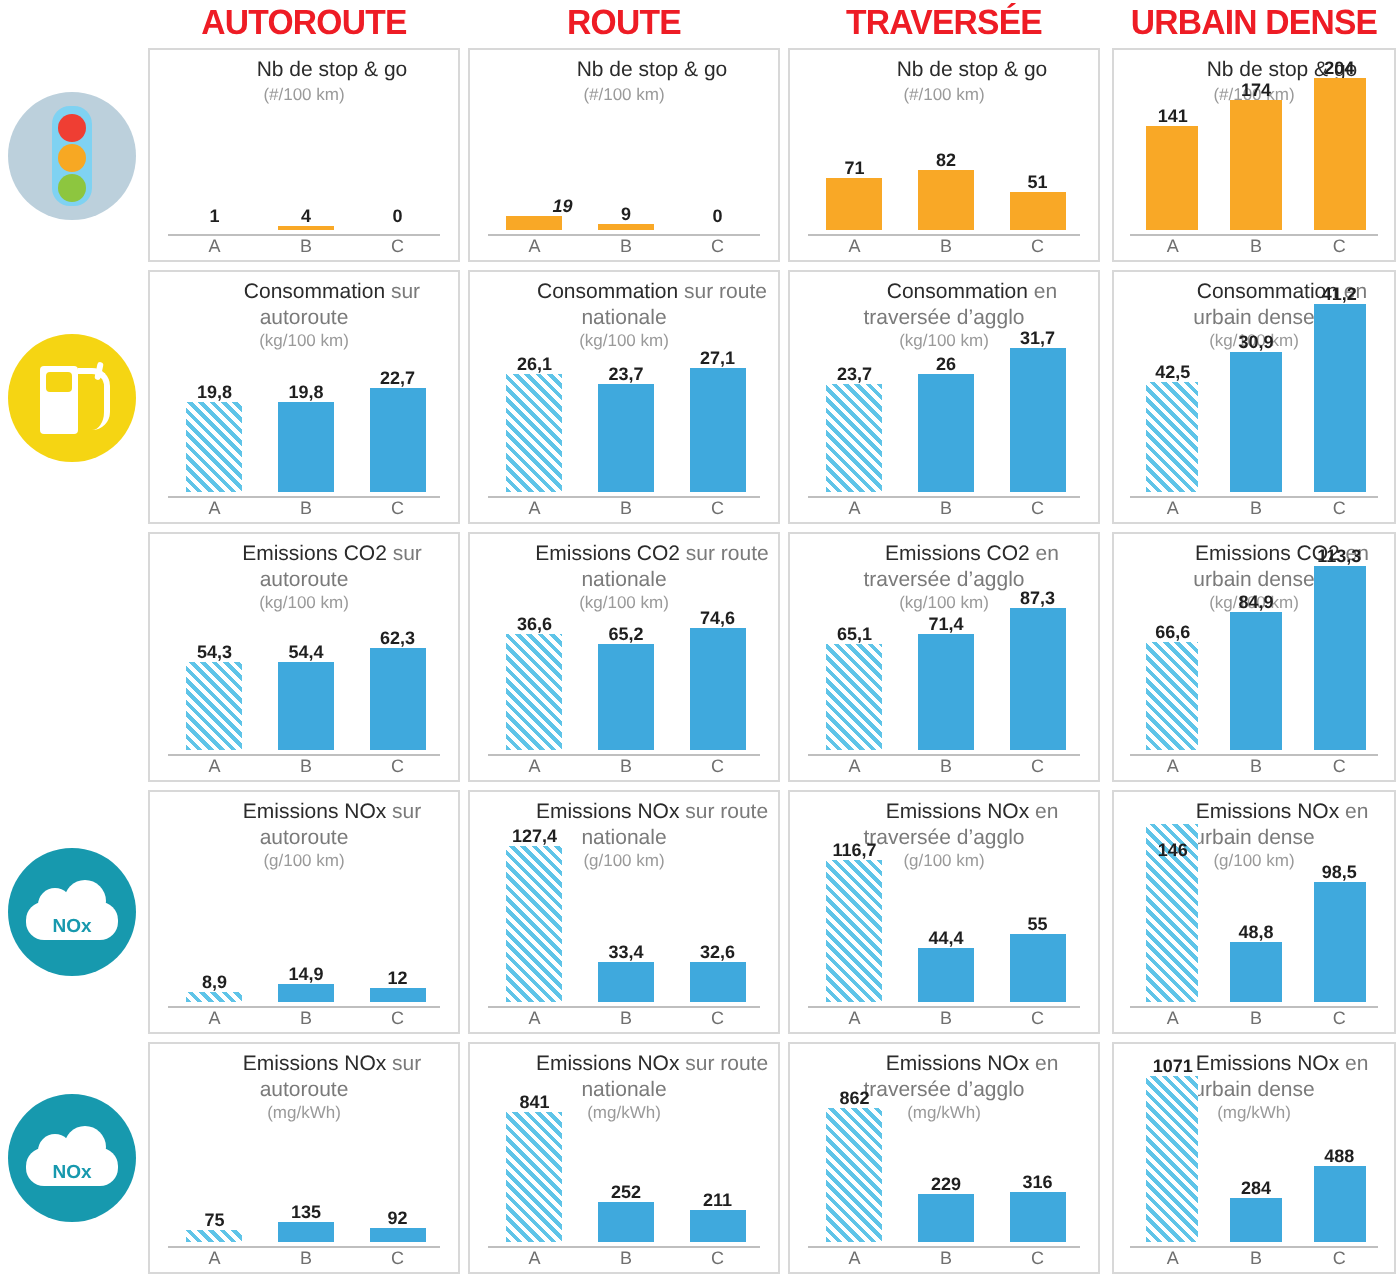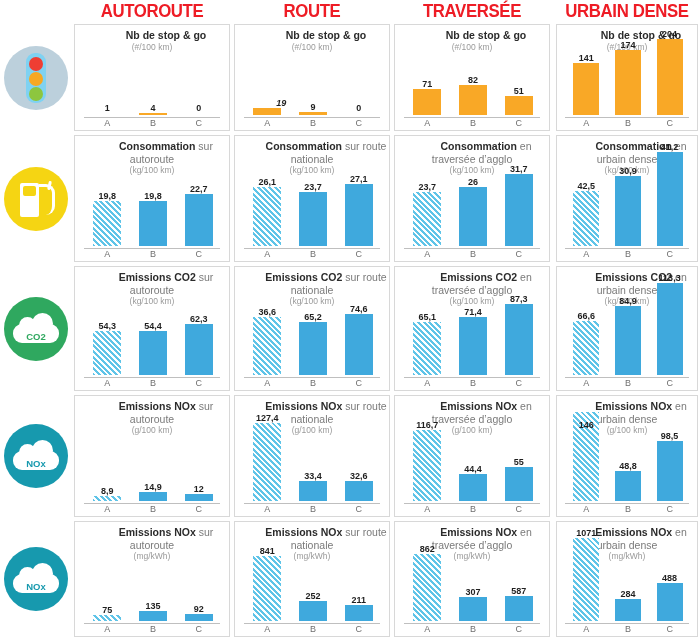--- a/index.html
+++ b/index.html
@@ -43,21 +43,21 @@
   .cl-p2{position:absolute;left:19px;top:0px;width:21px;height:21px;background:#fff;border-radius:50%;}
   .cl-txt{position:absolute;left:0;bottom:1px;width:46px;text-align:center;
           font-size:9.5px;font-weight:bold;font-family:"Liberation Sans",sans-serif;}
 
   
   .card{position:absolute;background:#ffffff;border:1px solid #d8d8d8;
         box-sizing:border-box;overflow:hidden;}
   .ctitle{position:absolute;left:0;top:4px;width:100%;text-align:center;
           font-size:10.5px;line-height:12.6px;color:#7a7a7a;
           font-family:"Liberation Sans",sans-serif;}
-  .ctitle b{color:#2b2b2b;font-weight:bold;padding-left:28px;}
+  .ctitle b{color:#2b2b2b;font-weight:normal;padding-left:28px;}
   .cunit{display:block;font-size:8.5px;color:#9a9a9a;line-height:11px;}
   .axis{position:absolute;left:6%;width:88%;height:1px;background:#bfbfbf;}
   .bar{position:absolute;bottom:0;}
   .bar.solid{background:#3fa9dd;}
   .bar.hatch{
      background-color:#5fc4e8;
      background-image:repeating-linear-gradient(45deg,
         rgba(255,255,255,0) 0 2px, #ffffff 2px 4px);
   }
   .vlabel{position:absolute;text-align:center;font-size:9px;font-weight:bold;
@@ -87,29 +87,20 @@
       </div>
       <div class="iconwrap" style="top: 142.5px;">
         <div class="circ" style="background: rgb(245, 213, 19);"></div>
         <div class="fp">
           <div class="fp-tank"></div>
           <div class="fp-win"></div>
           <div class="fp-nozzle"></div>
           <div class="fp-stem"></div>
         </div>
       </div>
-      <div class="iconwrap" style="top: 272.5px;">
-        <div class="circ" style="background: rgb(47, 168, 95);"></div>
-        <div class="cloud">
-          <div class="cl-p1"></div>
-          <div class="cl-p2"></div>
-          <div class="cl-base"></div>
-          <div class="cl-txt" style="color: rgb(47, 168, 95);">CO2</div>
-        </div>
-      </div>
       <div class="iconwrap" style="top: 400px;">
         <div class="circ" style="background: rgb(23, 153, 174);"></div>
         <div class="cloud">
           <div class="cl-p1"></div>
           <div class="cl-p2"></div>
           <div class="cl-base"></div>
           <div class="cl-txt" style="color: rgb(23, 153, 174);">NOx</div>
         </div>
       </div>
       <div class="iconwrap" style="top: 523px;">
@@ -354,24 +345,24 @@
         <div class="vlabel" style="left: 99.5072px; width: 48.5056px; top: 72.6098px;">211</div>
         <div class="xlabel" style="left: 100.422px; width: 46.6752px; top: 102px;">C</div>
       </div>
       <div class="card" style="left: 394px; top: 521px; width: 156px; height: 116px;">
         <div class="ctitle"><b>Emissions NOx</b><span> en traversée d’agglo</span><span class="cunit">(mg/kWh)</span></div>
         <div class="axis" style="top: 101px;"></div>
         <div class="bar hatch" style="left: 18.0544px; width: 28.3712px; height: 66.9589px; bottom: 15px; position: absolute;"></div>
         <div class="vlabel" style="left: 7.9872px; width: 48.5056px; top: 22.0411px;">862</div>
         <div class="xlabel" style="left: 8.9024px; width: 46.6752px; top: 102px;">A</div>
         <div class="bar solid" style="left: 63.8144px; width: 28.3712px; height: 23.8473px; bottom: 15px; position: absolute;"></div>
-        <div class="vlabel" style="left: 53.7472px; width: 48.5056px; top: 65.1527px;">307</div>
+        <div class="vlabel" style="left: 53.7472px; width: 48.5056px; top: 65.1527px;">229</div>
         <div class="xlabel" style="left: 54.6624px; width: 46.6752px; top: 102px;">B</div>
         <div class="bar solid" style="left: 109.574px; width: 28.3712px; height: 24.5464px; bottom: 15px; position: absolute;"></div>
-        <div class="vlabel" style="left: 99.5072px; width: 48.5056px; top: 64.4536px;">587</div>
+        <div class="vlabel" style="left: 99.5072px; width: 48.5056px; top: 64.4536px;">316</div>
         <div class="xlabel" style="left: 100.422px; width: 46.6752px; top: 102px;">C</div>
       </div>
       <div class="card" style="left: 556px; top: 521px; width: 142px; height: 116px;">
         <div class="ctitle"><b>Emissions NOx</b><span> en urbain dense</span><span class="cunit">(mg/kWh)</span></div>
         <div class="axis" style="top: 101px;"></div>
         <div class="bar hatch" style="left: 16.4341px; width: 25.8251px; height: 83.1937px; bottom: 15px; position: absolute;"></div>
         <div class="vlabel" style="left: 7.2704px; width: 44.1525px; top: 5.80625px;">1071</div>
         <div class="xlabel" style="left: 8.10347px; width: 42.4864px; top: 102px;">A</div>
         <div class="bar solid" style="left: 58.0875px; width: 25.8251px; height: 22.0607px; bottom: 15px; position: absolute;"></div>
         <div class="vlabel" style="left: 48.9237px; width: 44.1525px; top: 66.9393px;">284</div>

